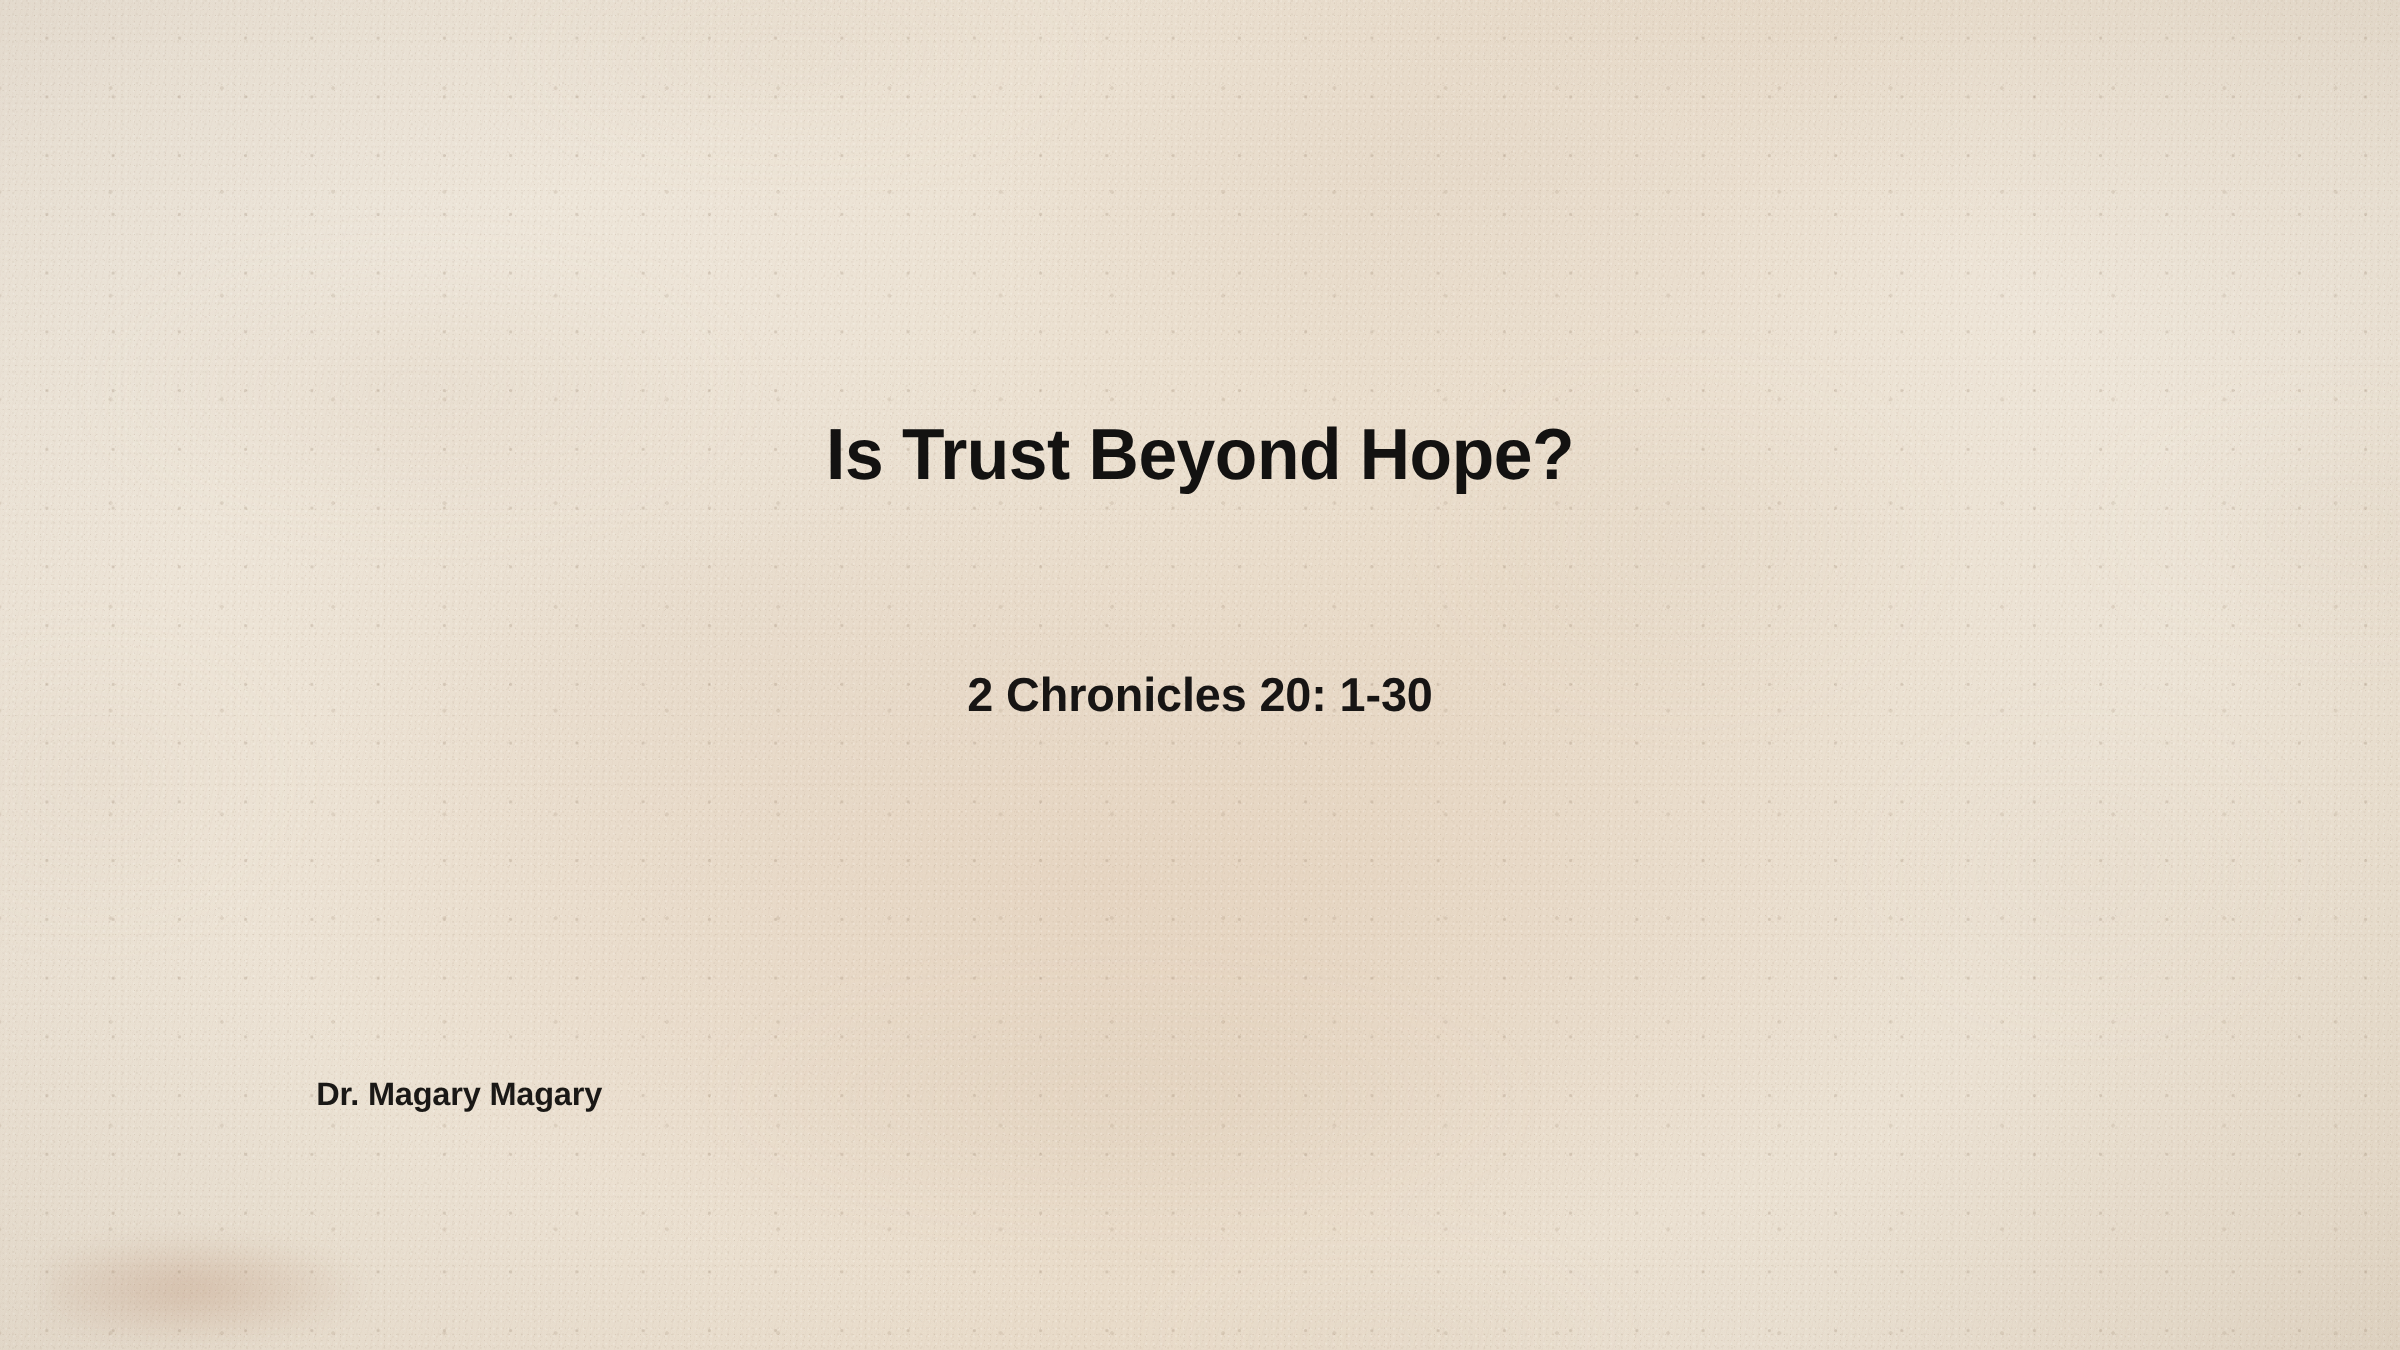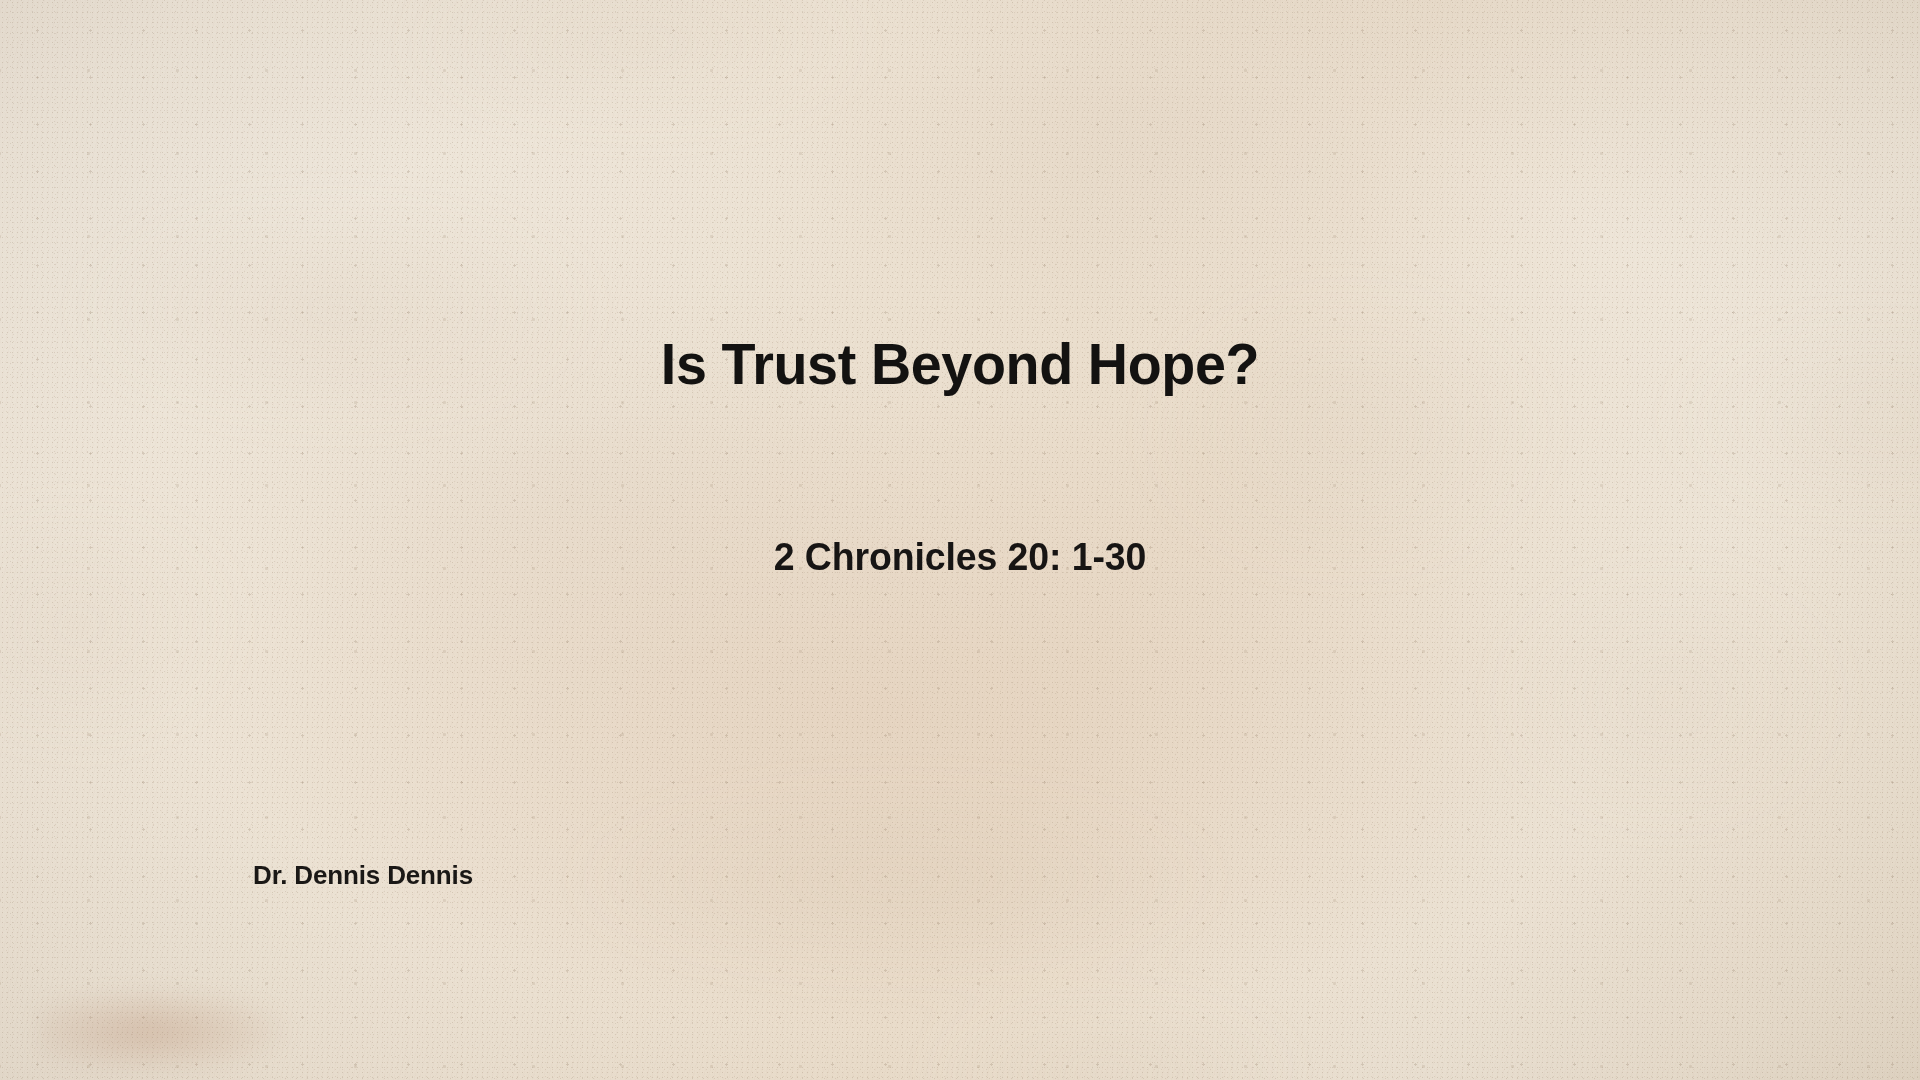--- a/index.html
+++ b/index.html
@@ -187,16 +187,16 @@
   <div class="paper-specks"></div>
   <div class="paper-stain"></div>
   <div class="paper-vignette"></div>
 
   <div class="content">
 
     <div class="slide-title">Is Trust Beyond Hope?</div>
 
     <div class="slide-subtitle">2 Chronicles 20: 1-30</div>
 
-    <div class="slide-author">Dr. Dennis Dennis</div>
+    <div class="slide-author">Dr. Magary Magary</div>
 
   </div>
 </div>
 
 </body></html>

